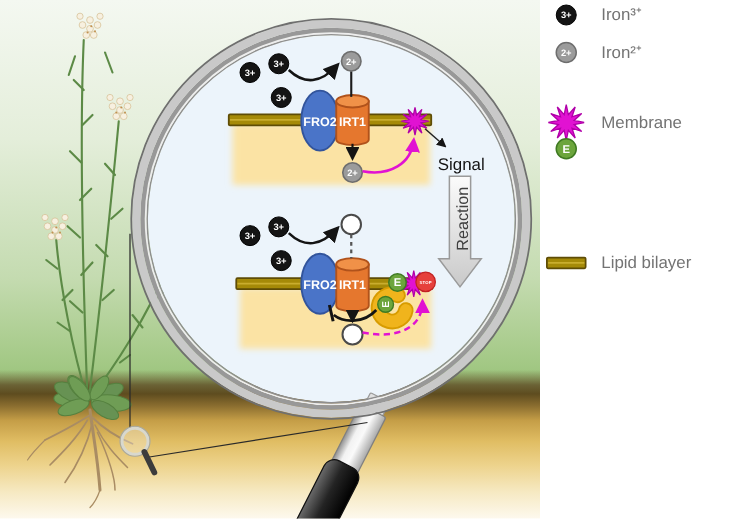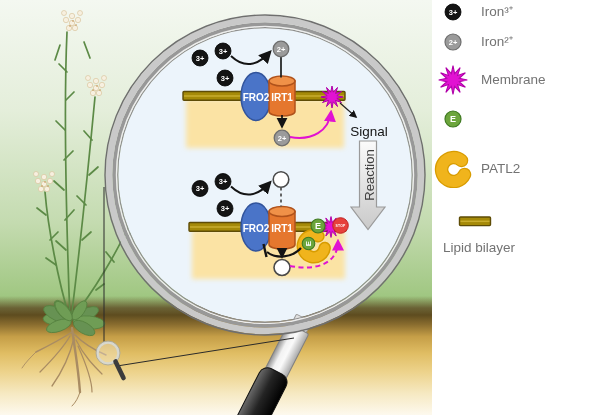--- a/index.html
+++ b/index.html
@@ -275,55 +275,42 @@
       <svg width="18" height="18" viewBox="0 0 18 18">
         <circle cx="9" cy="9" r="8" stroke="#6e6e6e" stroke-width="1.2" fill="#9b9b9b"></circle>
         <text x="9" y="11.8" text-anchor="middle" font-size="7.5" font-weight="bold" fill="#ffffff">2+</text>
       </svg>
     </span>
     <span class="legend-label">
       <span>Iron²⁺</span>
     </span>
   </div>
 
-  <div class="legend-item" style="top:64px;">
+  <div class="legend-item" style="top:82px;">
     <span class="legend-icon">
       <svg width="32" height="32" viewBox="0 0 32 32">
         <use href="#star12" transform="translate(16,16) scale(1.3)" stroke="#b000a8" stroke-width="0.8" fill="#e112d2"></use>
       </svg>
     </span>
     <span class="legend-label">
       <span>Membrane</span>
     </span>
   </div>
 
   <div class="legend-item" style="top:110px;">
     <span class="legend-icon">
       <svg width="18" height="18" viewBox="0 0 18 18">
         <circle cx="9" cy="9" r="8" stroke="#3f7a22" stroke-width="1.2" fill="#6ca53c"></circle>
         <text x="9" y="12.2" text-anchor="middle" font-size="9" font-weight="bold" fill="#ffffff">E</text>
       </svg>
     </span>
   </div>
 
-  <div class="legend-item" style="top:150px;">
-    <span class="legend-icon">
-      <svg width="38" height="38" viewBox="0 0 38 38">
-        <g transform="translate(19,20)">
-          <path d="M 8.5,-9.5 A 12,12 0 1 0 11.5,4.5" fill="none" stroke="#d89c00" stroke-width="13.5" stroke-linecap="round"></path>
-          <path d="M 8.5,-9.5 A 12,12 0 1 0 11.5,4.5" fill="none" stroke-width="11" stroke-linecap="round" stroke="#f0b41c"></path>
-        </g>
-      </svg>
-    </span>
-    <span class="legend-label">
-      <span>PATL2</span>
-    </span>
-  </div>
-
-  <div class="legend-item" style="top:202px;flex-direction:column;">
+
+  <div class="legend-item" style="top:202px;">
     <span class="legend-icon">
       <svg width="34" height="13" viewBox="0 0 34 13">
         <rect x="1.5" y="2" width="31" height="8.6" rx="1" stroke="#5e4c06" stroke-width="1.4" fill="#a58a08"></rect>
         <line x1="2.5" y1="6.3" x2="31.5" y2="6.3" stroke="#c9ad2e" stroke-width="1.5"></line>
       </svg>
     </span>
     <span class="legend-label">
       <span>Lipid bilayer</span>
     </span>
   </div>

